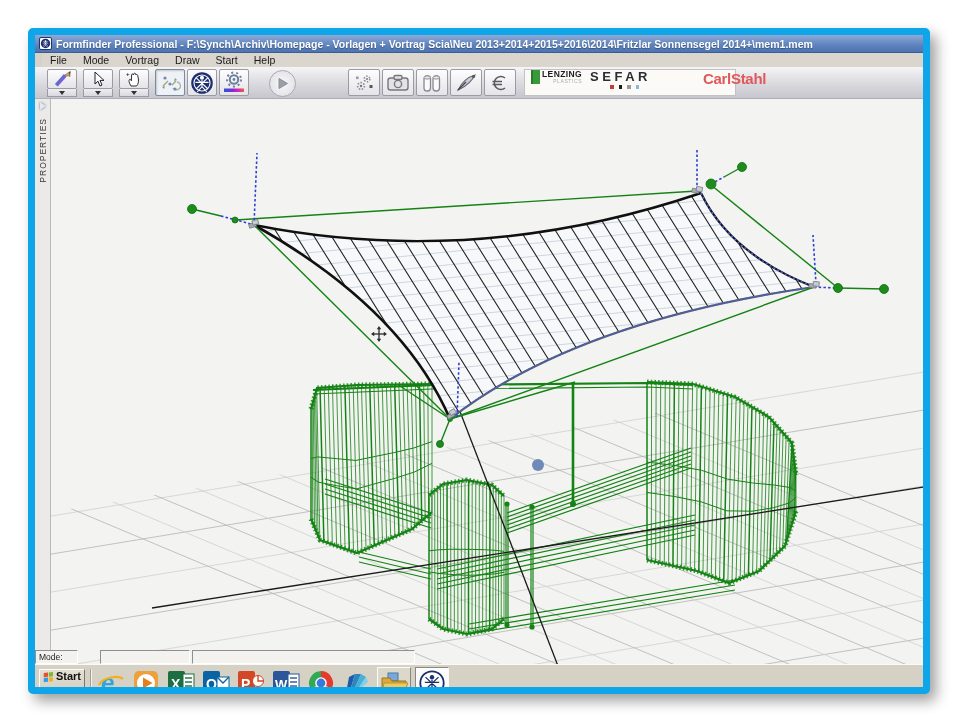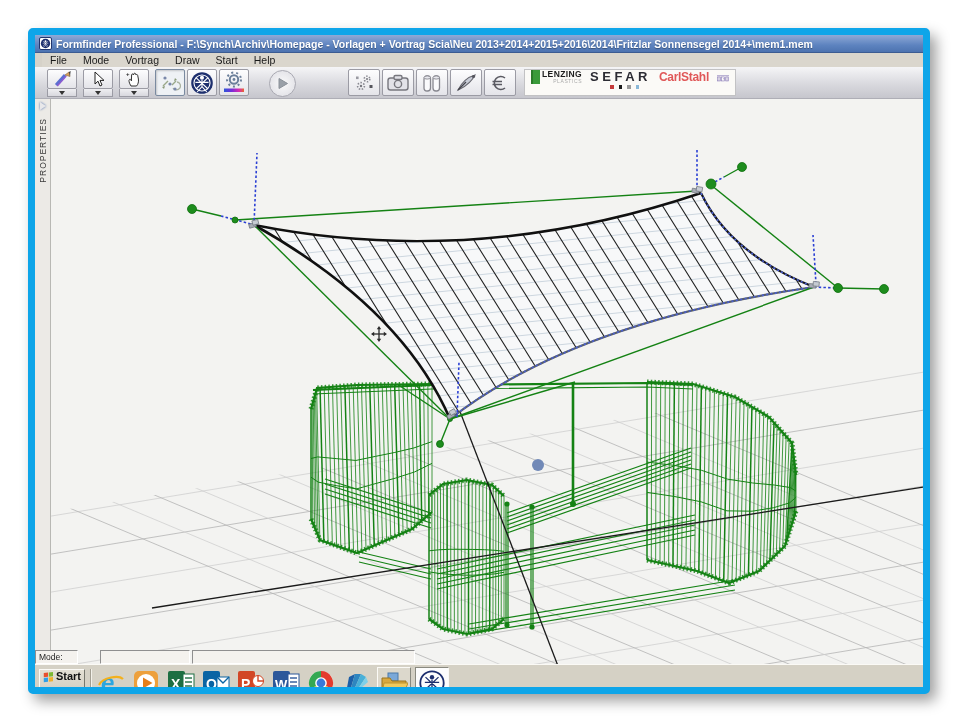--- a/index.html
+++ b/index.html
@@ -37,21 +37,21 @@
              border:1px solid #c2c2c4;display:flex;align-items:flex-start;gap:8px;padding:0 6px;}
   .lz{display:flex;align-items:center;gap:2px;}
   .lzsq{width:9px;height:14px;background:#3a9a3a;border-left:2px solid #2a7a2a;}
   .lztxt{display:flex;flex-direction:column;line-height:1;}
   .lztxt b{font-size:8.5px;letter-spacing:.4px;color:#1c1c1c;}
   .lztxt small{font-size:5px;color:#aaa;align-self:flex-end;letter-spacing:.6px;}
   .sefar{display:flex;flex-direction:column;align-items:center;line-height:1;}
   .sefar b{font-size:13px;letter-spacing:3.5px;color:#2c2c34;}
   .sefar .sq{display:flex;gap:5px;margin-top:2px;margin-left:8px;}
   .sefar .sq i{width:3.5px;height:3.5px;display:block;}
-  .carl{font-size:12px;font-weight:bold;color:#e05858;letter-spacing:-.3px;}
+  .carl{font-size:15px;font-weight:bold;color:#e05858;letter-spacing:-.3px;margin-left:44px;}
   
   .viewport{position:absolute;left:0;top:64px;width:902px;height:565px;background:#f3f3f1;}
   .props{position:absolute;left:0;top:64px;width:16px;height:551px;background:#eceae6;
          border-right:1px solid #b8b8b4;display:flex;flex-direction:column;align-items:center;padding-top:3px;}
   .props .tri{width:0;height:0;border-top:4px solid transparent;border-bottom:4px solid transparent;
               border-left:6px solid #e8e8ea;filter:drop-shadow(0 0 1px #4a6aa8);margin-bottom:8px;}
   .props .vtxt{writing-mode:vertical-rl;transform:rotate(180deg);font-size:8.5px;color:#3a3a3a;letter-spacing:1px;}
   
   .sbox{position:absolute;top:615px;height:14px;background:#f4f2ee;font-size:8.5px;color:#222;
         border:1px solid;border-color:#8f8f8f #fff #fff #8f8f8f;padding:1px 0 0 3px;overflow:hidden;}

